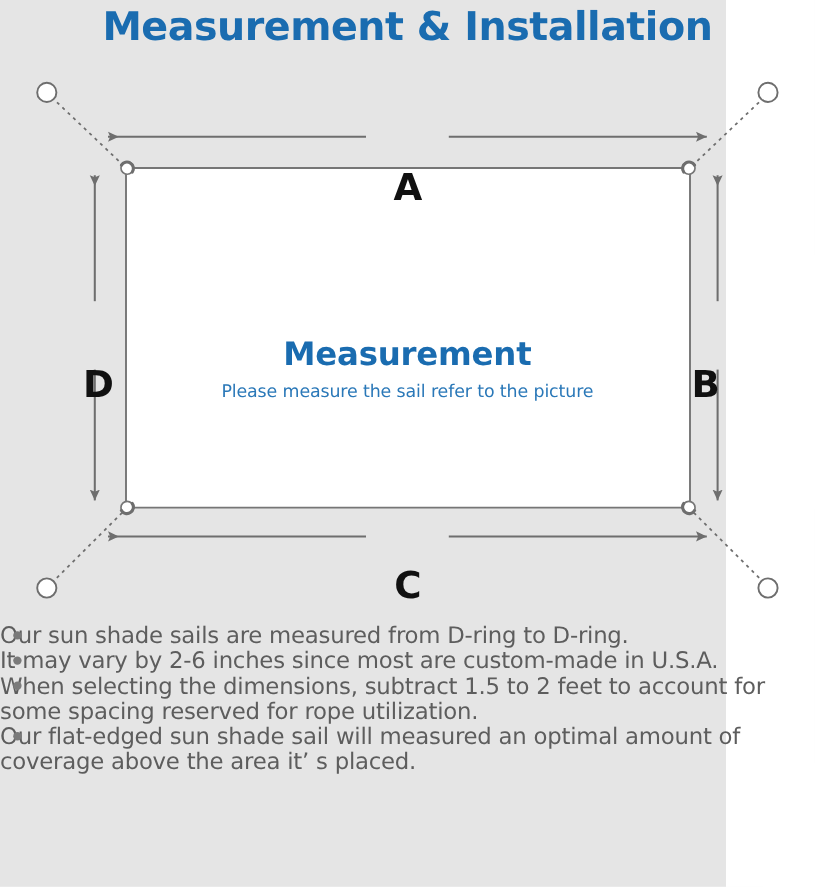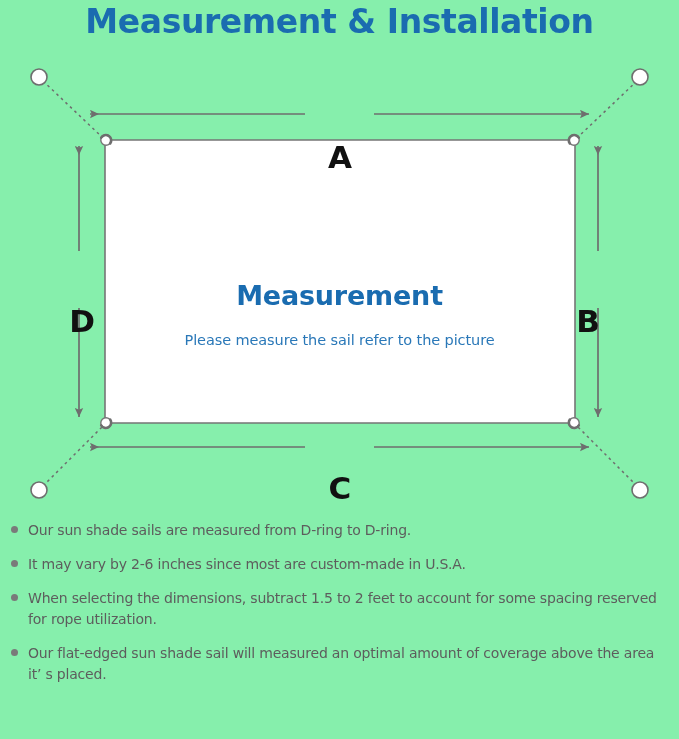--- a/index.html
+++ b/index.html
@@ -11,23 +11,23 @@
     width: 679px;
     height: 739px;
     position: relative;
     overflow: hidden;
     font-family: "Liberation Sans", sans-serif;
     -webkit-font-smoothing: antialiased;
   }
 
   #page {
     position: relative;
-    width: 679px;
+    width: 605px;
     height: 739px;
-    background: #86efac;
+    background: #e5e5e5;
   }
 
   
   #title {
     position: absolute;
     left: 0;
     top: 0;
     width: 679px;
     height: 46px;
     line-height: 44px;
@@ -68,21 +68,21 @@
     color: #1a6cb0;
     line-height: 30px;
     letter-spacing: -0.2px;
   }
   #center-sub {
     font-family: "DejaVu Sans", sans-serif;
     font-weight: normal;
     font-size: 14.5px;
     color: #2a78b8;
     line-height: 22px;
-    margin-top: 18px;
+    margin-top: 5px;
     letter-spacing: -0.1px;
   }
 
   
   .dim-letter {
     position: absolute;
     font-family: "DejaVu Sans", sans-serif;
     font-weight: bold;
     font-size: 31px;
     color: #111111;
@@ -98,29 +98,28 @@
   
   #notes {
     position: absolute;
     left: 0;
     top: 520px;
     width: 679px;
     height: 219px;
   }
   .note {
     position: relative;
-    padding-left: 28px;
     margin: 0 14px 0 0;
     font-family: "DejaVu Sans", sans-serif;
-    font-size: 14px;
+    font-size: 19px;
     line-height: 21px;
     color: #5d5d5d;
     letter-spacing: -0.2px;
   }
-  .note + .note { margin-top: 13px; }
+  .note + .note { }
   .note-bullet {
     position: absolute;
     left: 11px;
     top: 6px;
     width: 7px;
     height: 7px;
     border-radius: 50%;
     background: #7a7a7a;
   }
   .note-text { display: block; }

